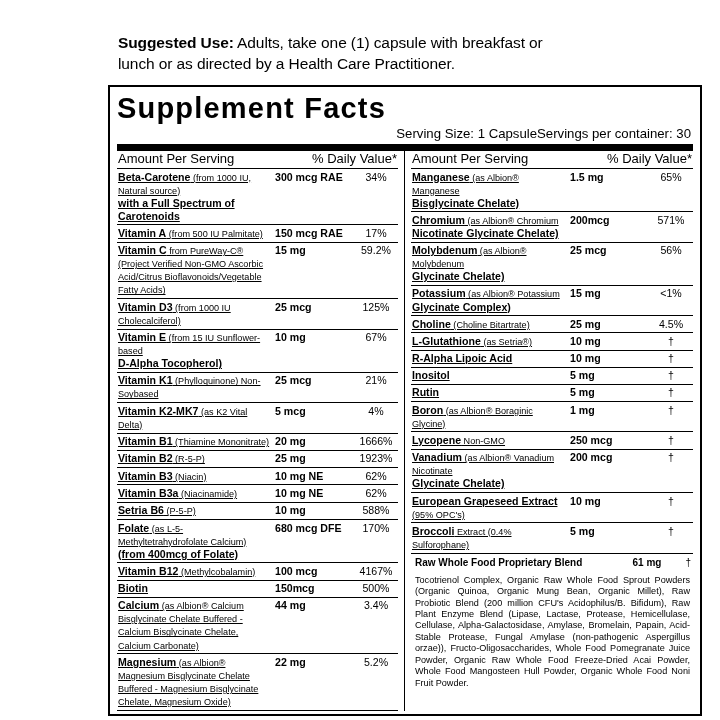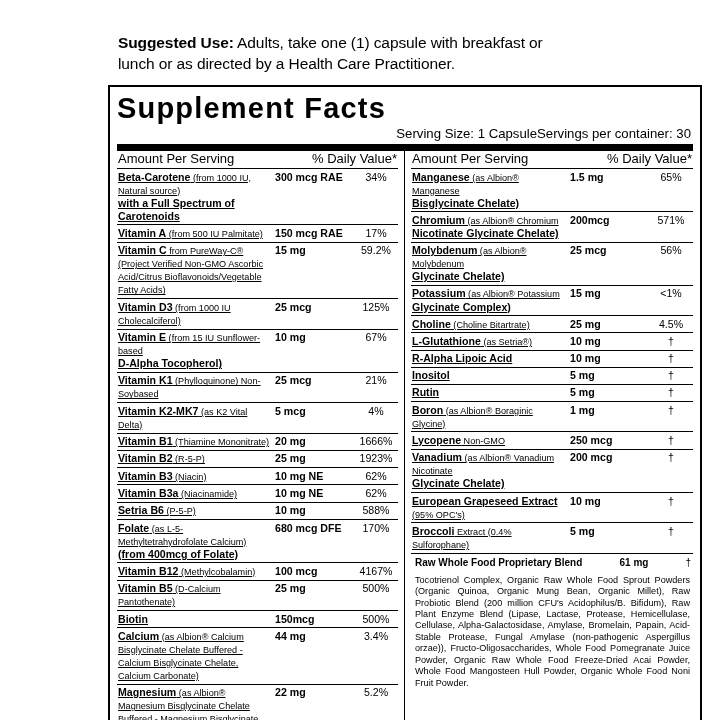--- a/index.html
+++ b/index.html
@@ -220,25 +220,20 @@
               </tr>
               <tr>
                 <td class="name"><span class="b">Folate</span><span class="sub"> (as L-5-Methyltetrahydrofolate Calcium)</span><br><span class="b">(from 400mcg of Folate)</span></td>
                 <td class="amt b">680 mcg DFE</td>
                 <td class="dv">170%</td>
               </tr>
               <tr>
                 <td class="name"><span class="b">Vitamin B12</span><span class="sub"> (Methylcobalamin)</span></td>
                 <td class="amt b">100 mcg</td>
                 <td class="dv">4167%</td>
-              </tr>
-              <tr>
-                <td class="name"><span class="b">Vitamin B5</span><span class="sub"> (D-Calcium Pantothenate)</span></td>
-                <td class="amt b">25 mg</td>
-                <td class="dv">500%</td>
               </tr>
               <tr>
                 <td class="name"><span class="b">Biotin</span></td>
                 <td class="amt b">150mcg</td>
                 <td class="dv">500%</td>
               </tr>
               <tr>
                 <td class="name"><span class="b">Calcium</span><span class="sub"> (as Albion® Calcium Bisglycinate Chelate Buffered - Calcium Bisglycinate Chelate, Calcium Carbonate)</span></td>
                 <td class="amt b">44 mg</td>
                 <td class="dv">3.4%</td>
@@ -330,21 +325,21 @@
                 <td class="dv">†</td>
               </tr>
             </tbody>
         </table>
         <table class="nutr">
           <tbody>
             <tr class="noline">
               <td class="blend-cell" colspan="3">
                 <div class="blend-title" style="display:flex; justify-content:space-between;">
                   <span class="b">Raw Whole Food Proprietary Blend</span>
-                  <span style="display:flex; gap:37px;">
+                  <span style="display:flex; gap:24px;">
                     <span class="b">61 mg</span>
                     <span>†</span>
                   </span>
                 </div>
               </td>
             </tr>
             <tr class="noline">
               <td class="blend-cell" colspan="3">
                 <div class="blend-body" id="blend-body">Tocotrienol Complex, Organic Raw Whole Food Sprout Powders (Organic Quinoa, Organic Mung Bean, Organic Millet), Raw Probiotic Blend (200 million CFU's Acidophilus/B. Bifidum), Raw Plant Enzyme Blend (Lipase, Lactase, Protease, Hemicellulase, Cellulase, Alpha-Galactosidase, Amylase, Bromelain, Papain, Acid-Stable Protease, Fungal Amylase (non-pathogenic Aspergillus orzae)), Fructo-Oligosaccharides, Whole Food Pomegranate Juice Powder, Organic Raw Whole Food Freeze-Dried Acai Powder, Whole Food Mangosteen Hull Powder, Organic Whole Food Noni Fruit Powder.</div>
               </td>

